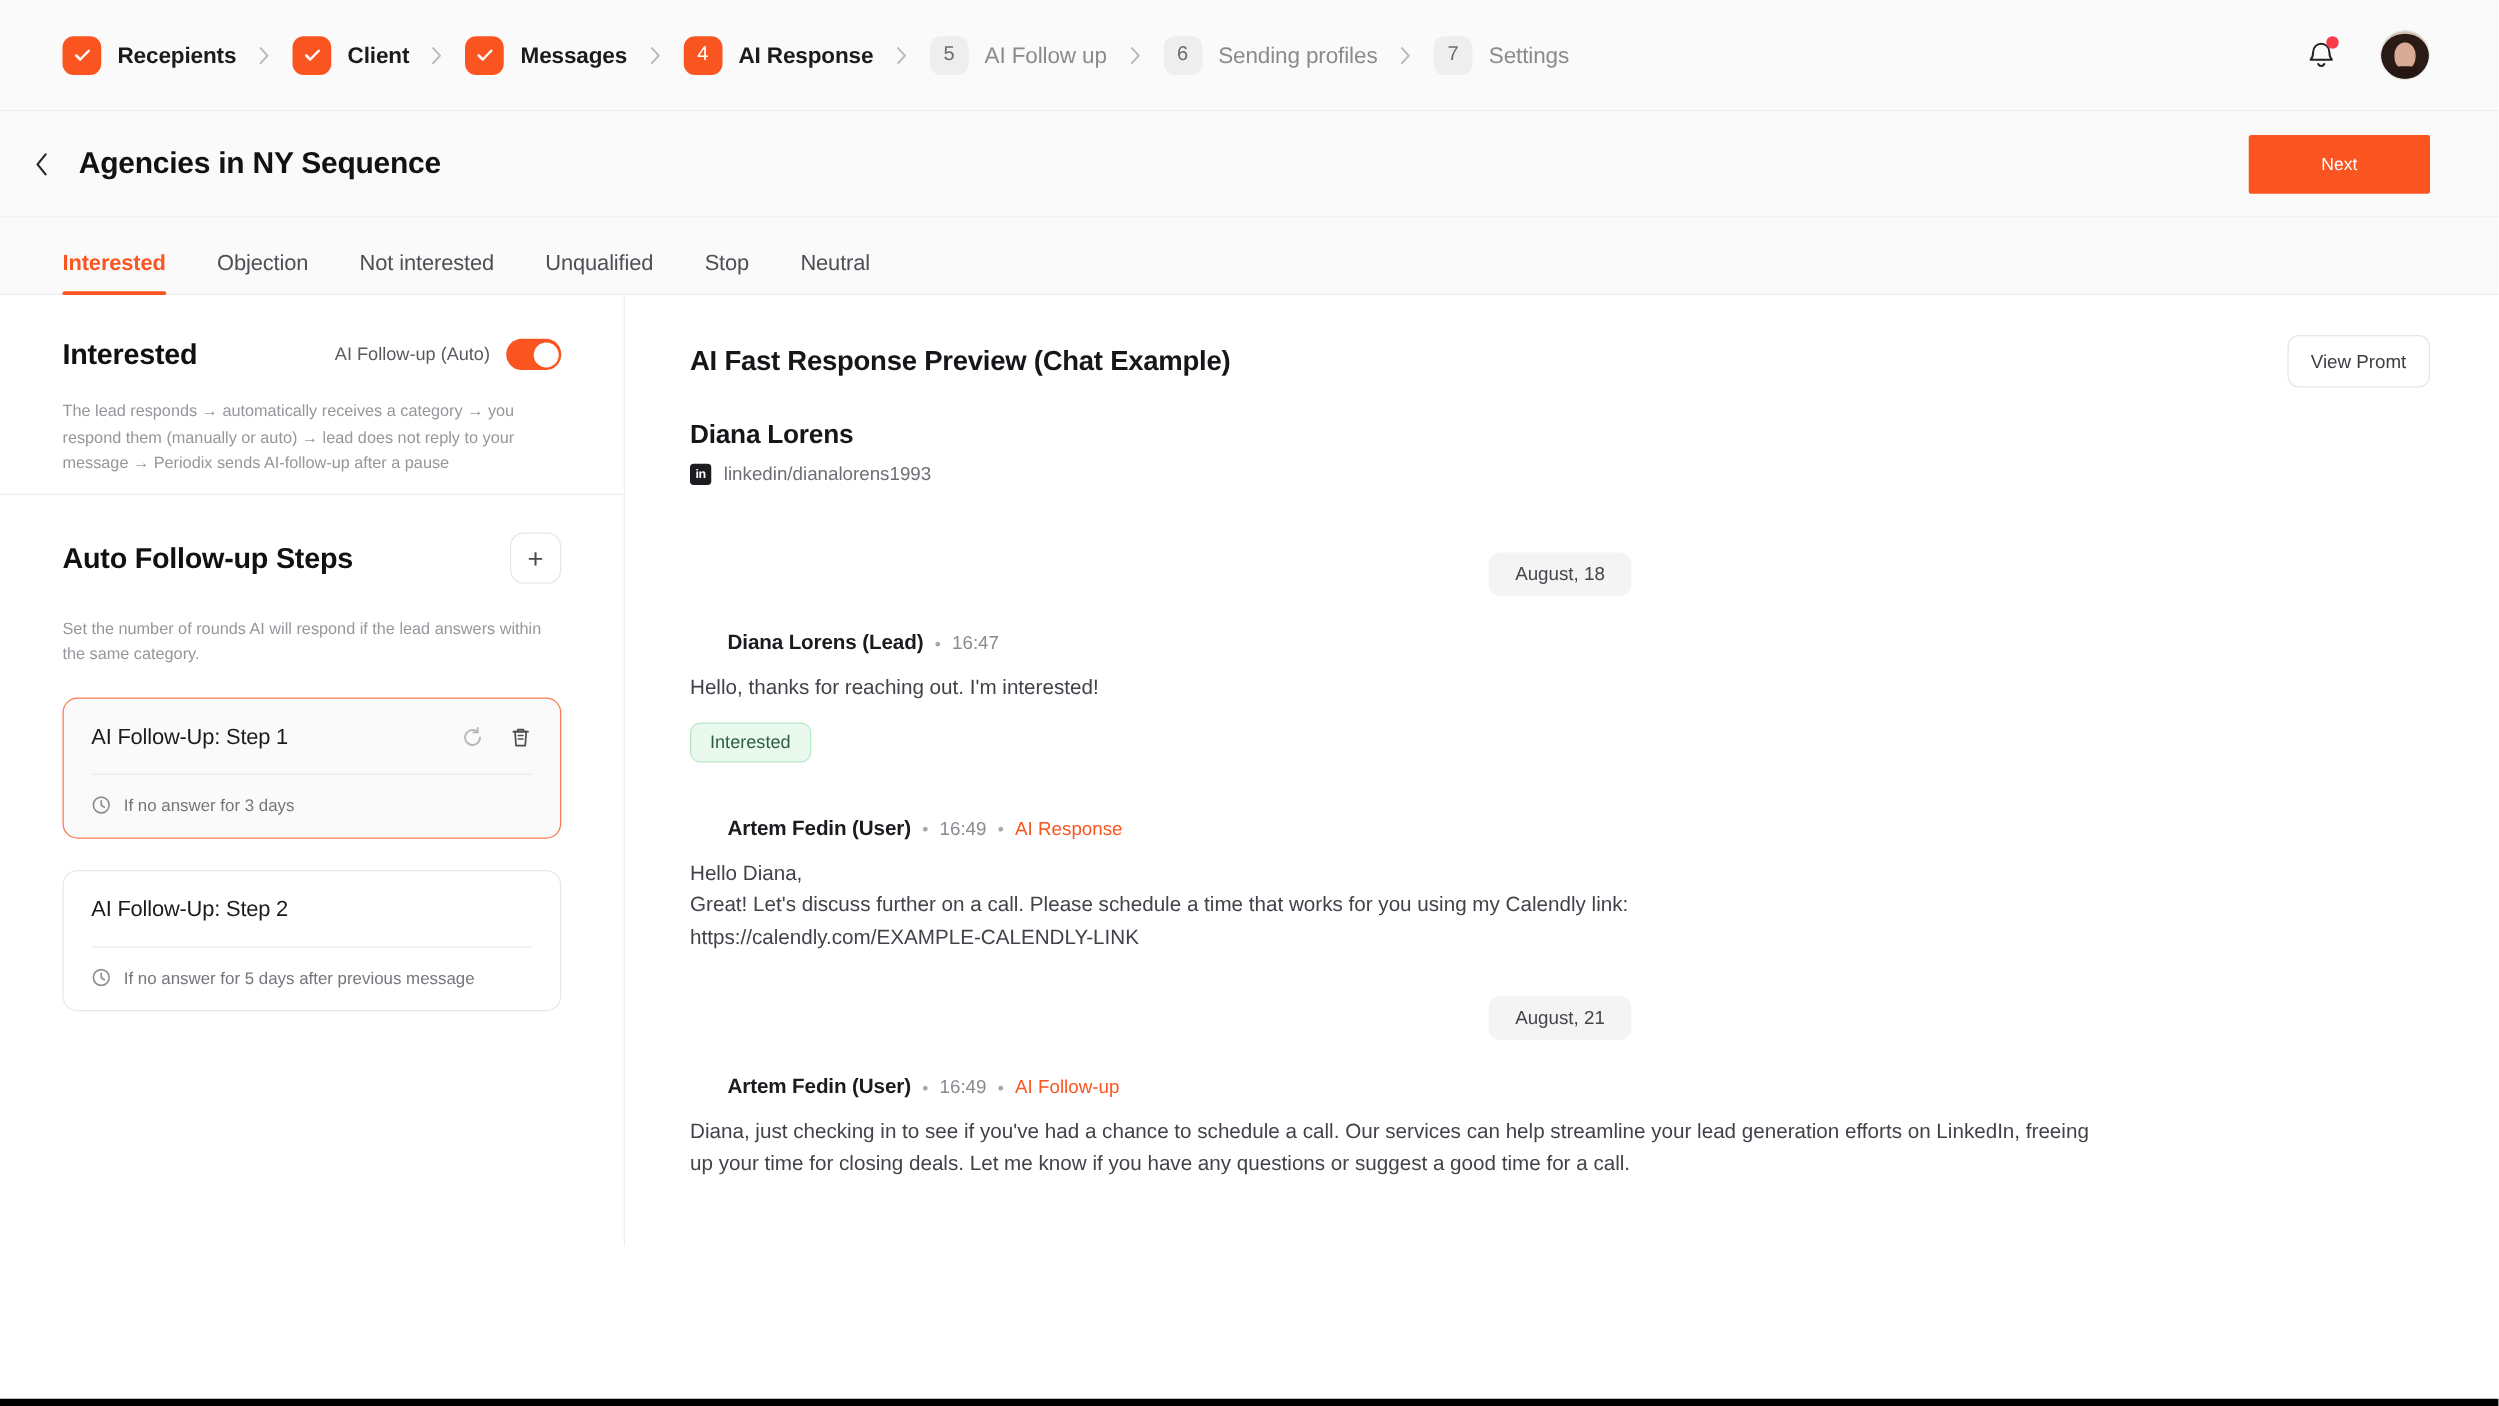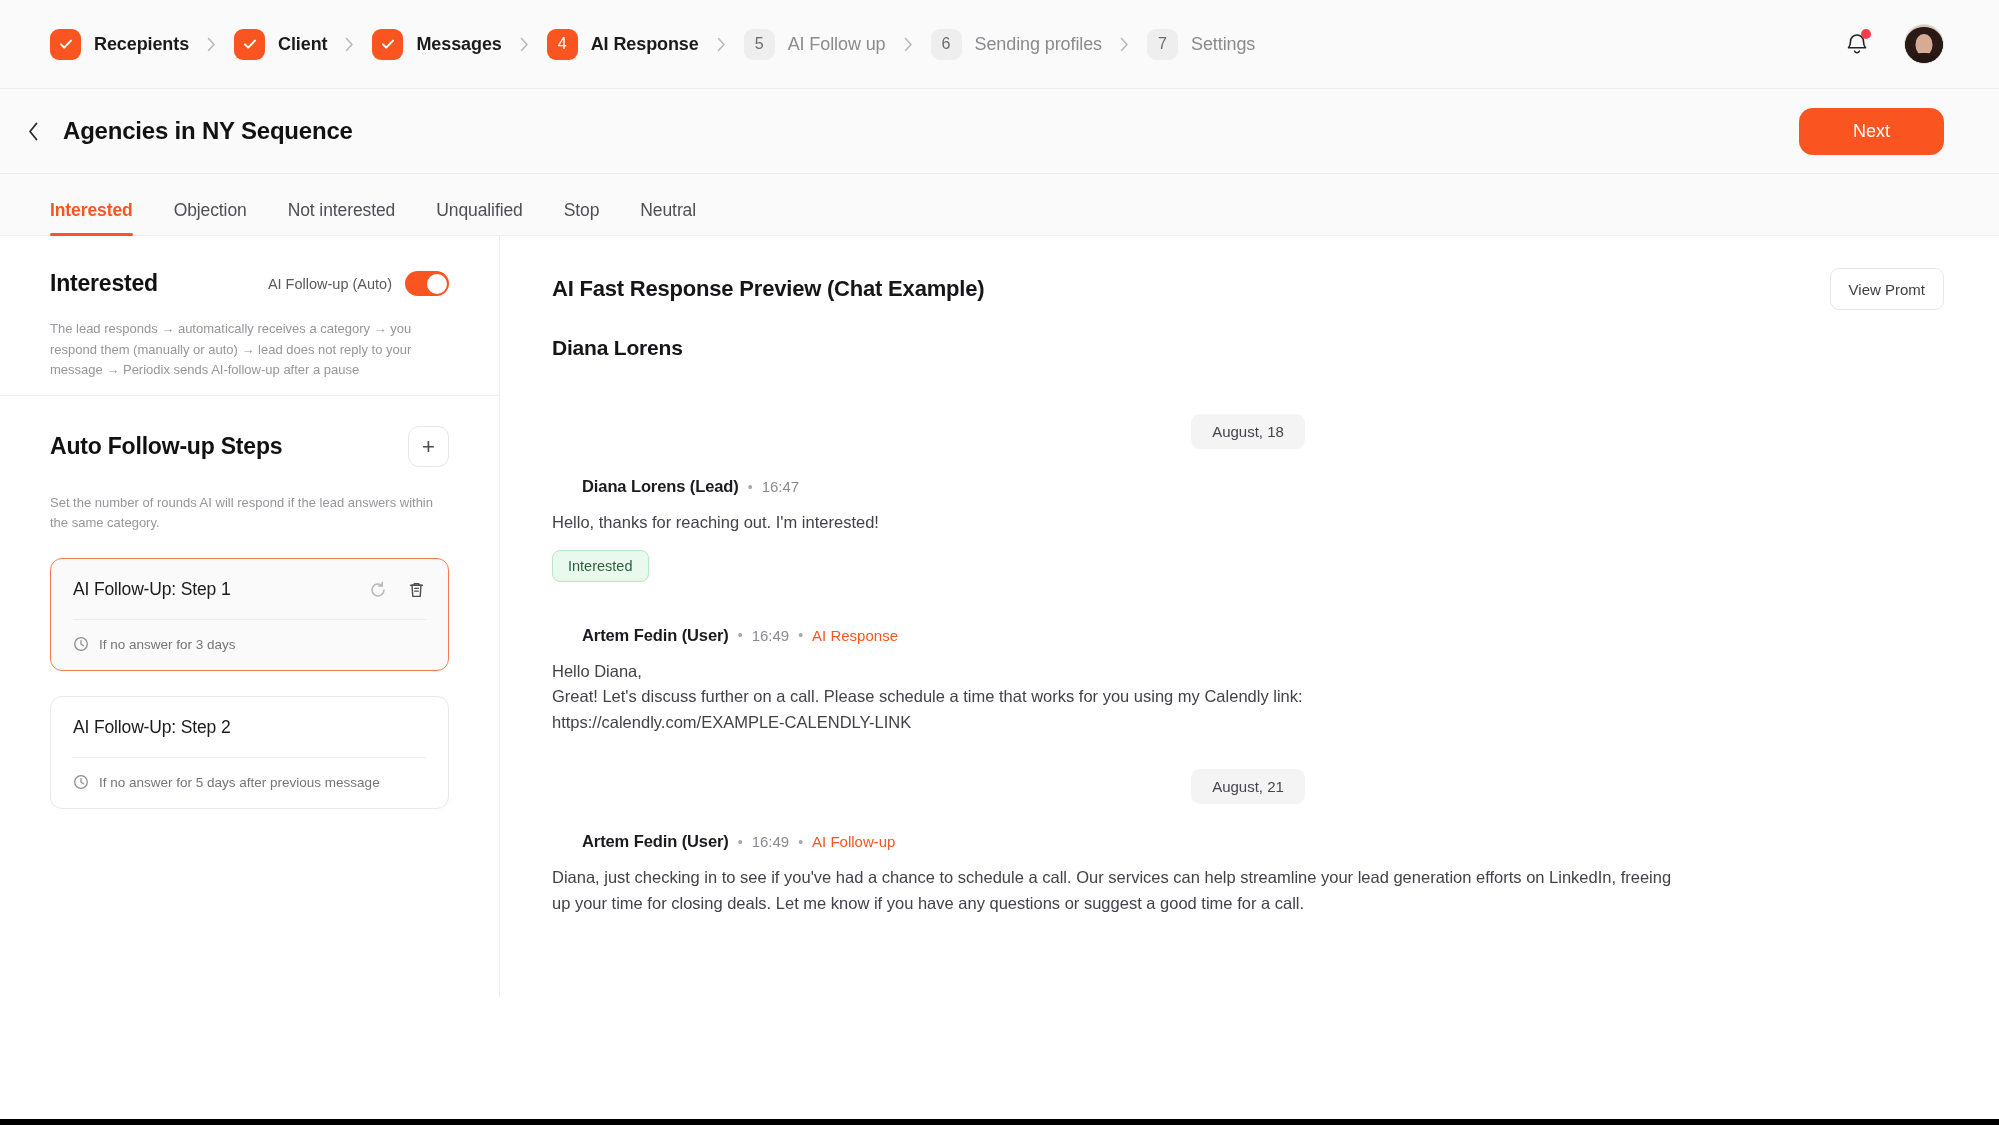--- a/index.html
+++ b/index.html
@@ -76,23 +76,23 @@
     background: #fafafa;
     border-bottom: 1px solid #ededed;
     display: flex; align-items: center;
     padding: 0 55px 0 20px;
   }
   .back-btn { width: 26px; height: 26px; display: flex; align-items: center; justify-content: center; cursor: pointer; }
   .page-title { font-size: 24px; font-weight: 700; color: #121212; margin-left: 17px; letter-spacing: -0.2px; }
   .next-btn {
     margin-left: auto;
     background: #fa5520; color: #fff;
-    border: none; border-radius: 14px;
+    border: none; border-radius: 2px;
     width: 145px; height: 47px;
-    font-size: 18px; font-family: inherit; font-weight: 500;
+    font-size: 14px; font-family: inherit; font-weight: 500;
     cursor: pointer;
   }
 
   
   .tabsbar {
     height: 62px; background: #fafafa;
     border-bottom: 1px solid #ededed;
     display: flex; align-items: flex-end;
     padding: 0 0 0 50px;
   }
@@ -411,20 +411,24 @@
     </div>
 
     <div class="main">
       <div class="main-head">
         <div class="main-title">AI Fast Response Preview (Chat Example)</div>
         <button class="view-prompt">View Promt</button>
       </div>
 
       <div class="lead">
         <div class="lead-name">Diana Lorens</div>
+        <div class="lead-sub">
+          <span class="li-icon">in</span>
+          <span class="lead-link">linkedin/dianalorens1993</span>
+        </div>
       </div>
 
       <div class="chat">
 
         <div class="datechip-row">
           <span class="datechip">August, 18</span>
         </div>
 
         <div class="msg">
           <div class="msg-meta">

